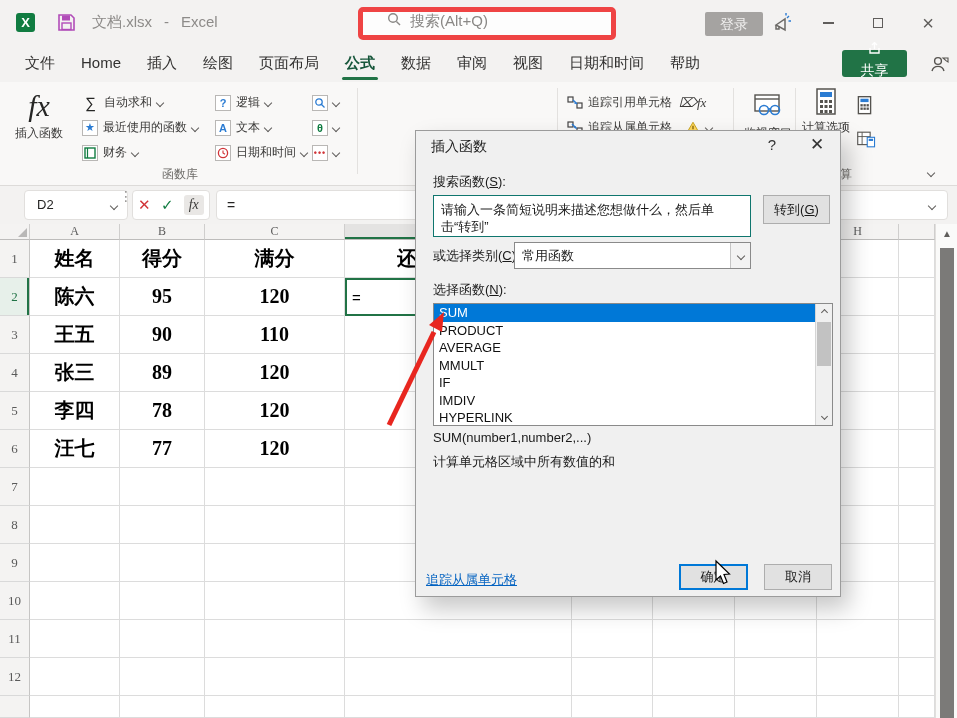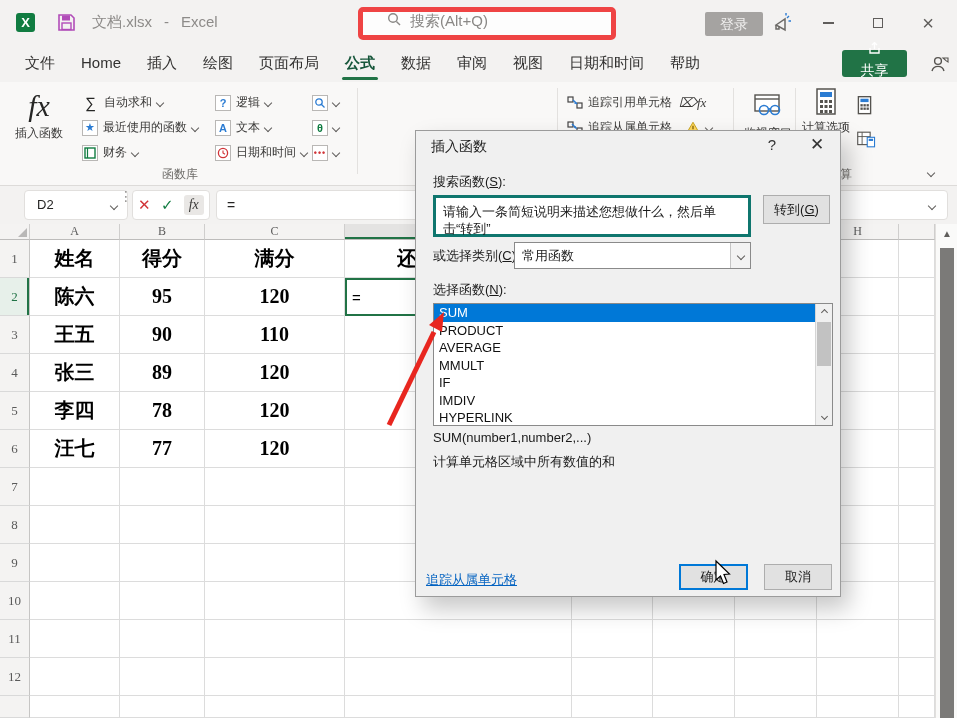--- a/index.html
+++ b/index.html
@@ -78,21 +78,21 @@
   #vs-up { position:absolute; left:0; top:4px; width:22px; text-align:center; color:#605e5c; font-size:10px; }
   #vs-thumb { position:absolute; left:4px; top:24px; width:14px; height:686px; background:#7b7a78; }
 
   
   #dlg { position:absolute; left:415px; top:130px; width:426px; height:467px; background:#f0f0f0; border:1px solid #9b9b9b; box-shadow:8px 12px 22px rgba(0,0,0,.22); z-index:10; font-size:13px; color:#1a1a1a; }
   #dlg-title { position:absolute; left:15px; top:7px; font-size:14px; color:#1a1a1a; }
   .dlg-ctl { position:absolute; top:2px; width:30px; height:24px; text-align:center; line-height:24px; font-size:15px; color:#333; }
   #dlg-help-btn { left:341px; } #dlg-close { left:386px; font-size:17px; }
   .dlabel { position:absolute; left:17px; }
   .dlabel u, .dbtn u { text-decoration:underline; }
-  #dsearch { position:absolute; left:17px; top:64px; width:318px; height:42px; background:#fff; border:3px solid #0f766e; padding:5px 7px; line-height:17px; }
+  #dsearch { position:absolute; left:17px; top:64px; width:318px; height:42px; background:#fff; border:1px solid #0f766e; padding:5px 7px; line-height:17px; }
   .dbtn { position:absolute; height:29px; background:#e1e1e1; border:1px solid #adadad; text-align:center; line-height:27px; }
   #goto-btn { left:347px; top:64px; width:67px; }
   #dcombo { position:absolute; left:98px; top:111px; width:237px; height:27px; background:#fff; border:1px solid #8a8a8a; line-height:25px; padding-left:7px; }
   #dcombo-arrow { position:absolute; right:0; top:0; width:20px; height:25px; background:#f3f3f3; border-left:1px solid #c5c5c5; display:flex; align-items:center; justify-content:center; }
   #dlist { position:absolute; left:17px; top:172px; width:400px; height:123px; background:#fff; border:1px solid #8a8a8a; overflow:hidden; }
   .fitem { height:17.5px; line-height:17.5px; padding-left:5px; font-size:13px; color:#111; }
   .fitem.sel { background:#0078d7; color:#fff; }
   #dlist-sb { position:absolute; right:0; top:0; width:17px; height:121px; background:#f0f0f0; border-left:1px solid #d5d5d5; }
   .sb-arrow { position:absolute; left:0; width:16px; height:17px; display:flex; align-items:center; justify-content:center; }
   .sb-arrow .chev { width:5px; height:5px; }

